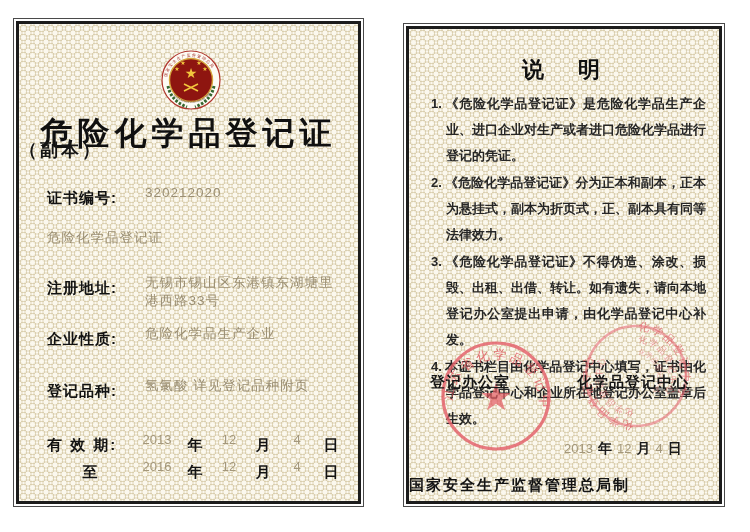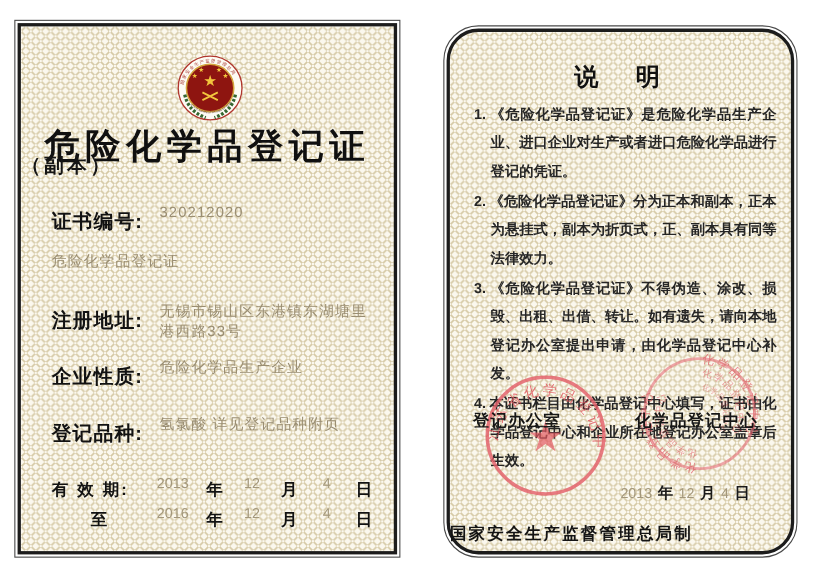--- a/index.html
+++ b/index.html
@@ -13,30 +13,30 @@
     outline:1px solid #4a4a4a;
     outline-offset:2px;
     background-color:#fbf8ee;
     background-image:
       radial-gradient(circle at 50% 50%, rgba(0,0,0,0) 2.9px, rgba(202,187,144,.55) 3px, rgba(202,187,144,.55) 3.9px, rgba(0,0,0,0) 4px),
       radial-gradient(circle at 50% 50%, rgba(0,0,0,0) 2.9px, rgba(202,187,144,.55) 3px, rgba(202,187,144,.55) 3.9px, rgba(0,0,0,0) 4px);
     background-size:9px 9px, 9px 9px;
     background-position:0 0, 4.5px 4.5px;
   }
   .page-left  { left:16px;  top:21px; width:345px; height:483px; }
-  .page-right { left:406px; top:26px; width:316px; height:478px;border-radius:29px; }
+  .page-right { left:406px; top:26px; width:316px; height:478px; }
 
   
   .emblem { position:absolute; left:141px; top:24px; width:62px; height:66px; }
   .cert-title { position:absolute; left:0; top:88px; width:100%; text-align:center;
                 font-size:32px; font-weight:bold; letter-spacing:5px; color:#101010; }
   .cert-subtitle { position:absolute; left:0; top:114px; width:100%; 
                    font-size:18px; font-weight:bold; letter-spacing:3px; color:#151515; }
   .field { position:absolute; left:28px; right:14px; display:flex; gap:14px; align-items:flex-start; }
-  .f-label { flex:none; width:84px; font-size:18px; font-weight:bold; letter-spacing:1px; color:#121212; }
+  .f-label { flex:none; width:84px; font-size:15px; font-weight:bold; letter-spacing:1px; color:#121212; }
   .f-value { position:relative; top:-5px; font-size:13.5px; line-height:18px; color:#9a8e73; letter-spacing:1px; }
   .vrow { position:absolute; left:28px; display:flex; align-items:baseline; }
   .v-label { flex:none; width:86px; font-size:15px; font-weight:bold; letter-spacing:2px; color:#121212; }
   .v-label.to { text-align:center; letter-spacing:0; }
   .v-num { flex:none; width:48px; text-align:center; font-size:13px; color:#a3977b; position:relative; top:-6px; }
   .v-num.small { width:40px; }
   .v-unit { flex:none; width:28px; text-align:center; font-size:15px; font-weight:bold; color:#121212; }
 
   
   .notes-title { position:absolute; left:0; top:26px; width:100%; text-align:center;

